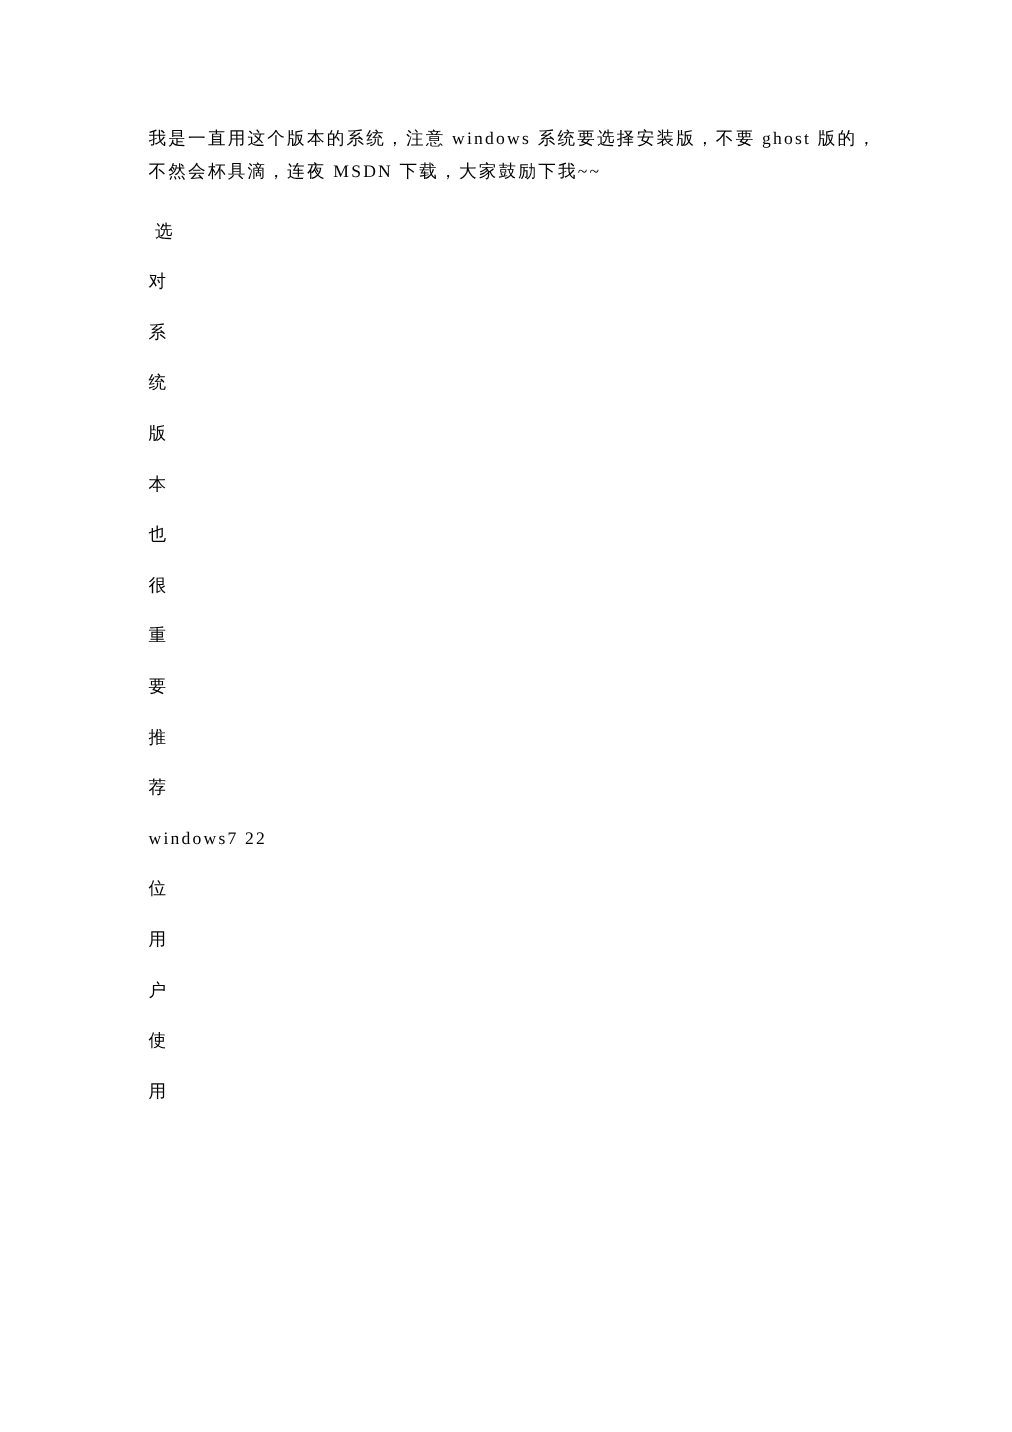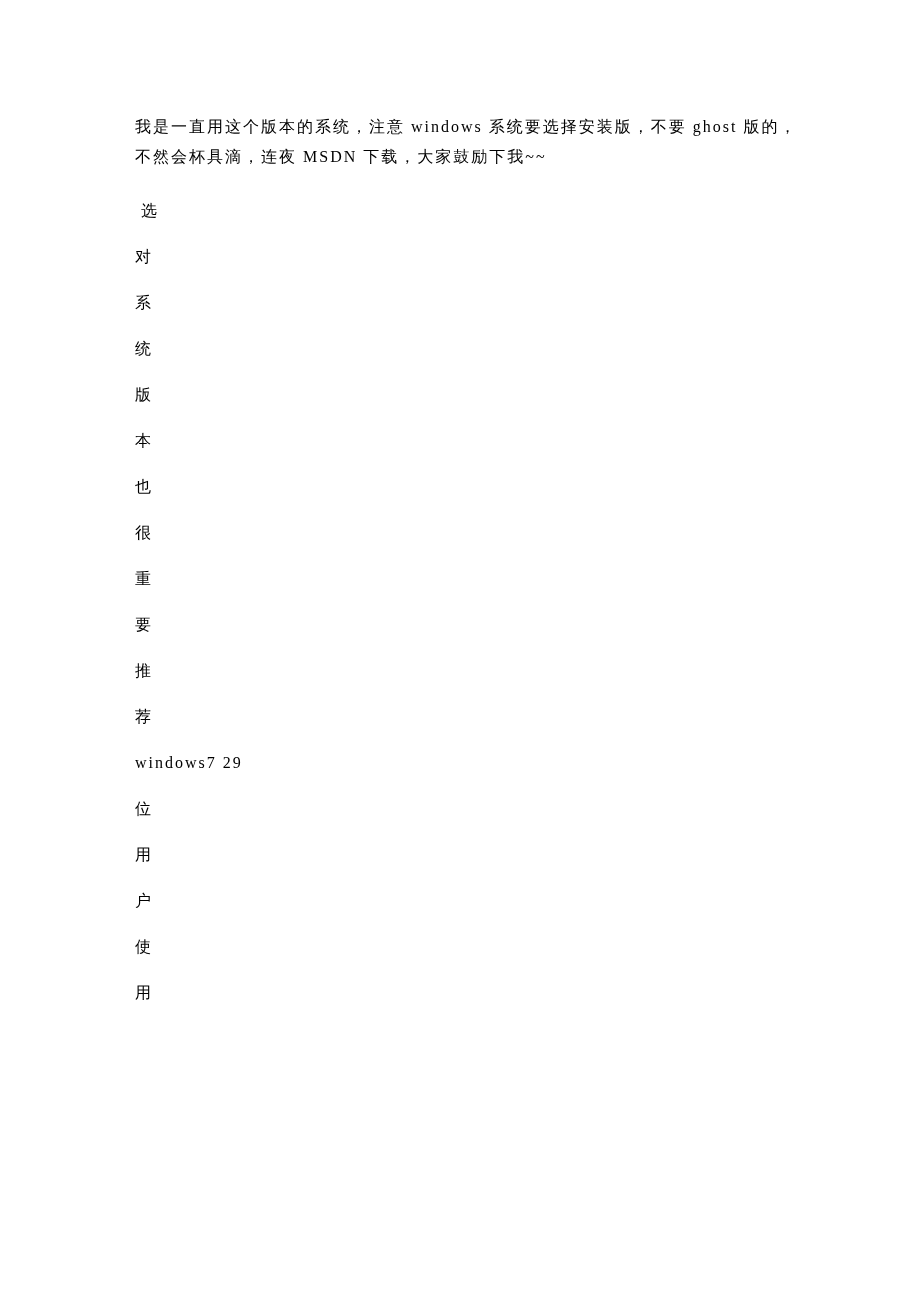--- a/index.html
+++ b/index.html
@@ -40,20 +40,20 @@
     <p>系</p>
     <p>统</p>
     <p>版</p>
     <p>本</p>
     <p>也</p>
     <p>很</p>
     <p>重</p>
     <p>要</p>
     <p>推</p>
     <p>荐</p>
-    <p>windows7 29</p>
+    <p>windows7 22</p>
     <p>位</p>
     <p>用</p>
     <p>户</p>
     <p>使</p>
     <p>用</p>
   </div>
 </div>
 
 </body></html>

